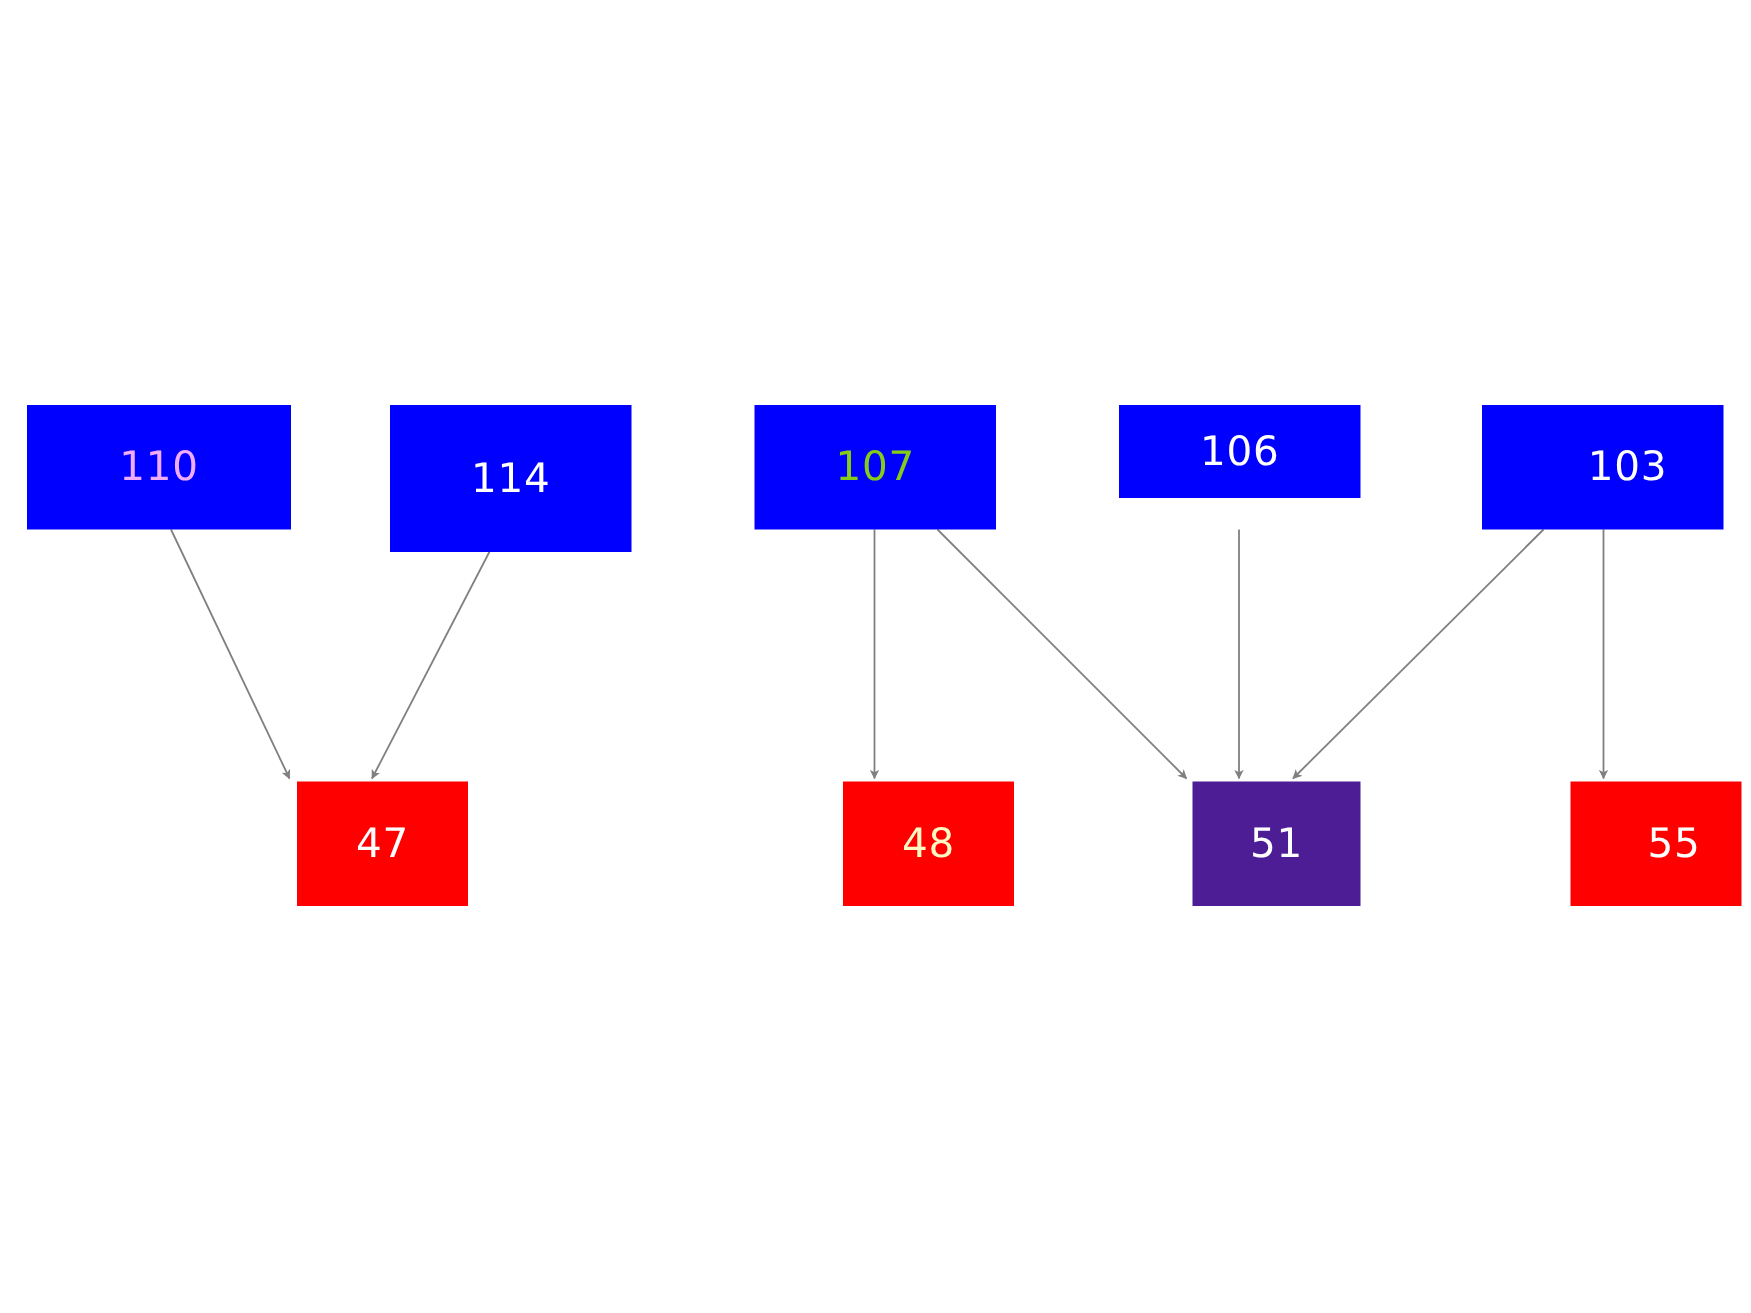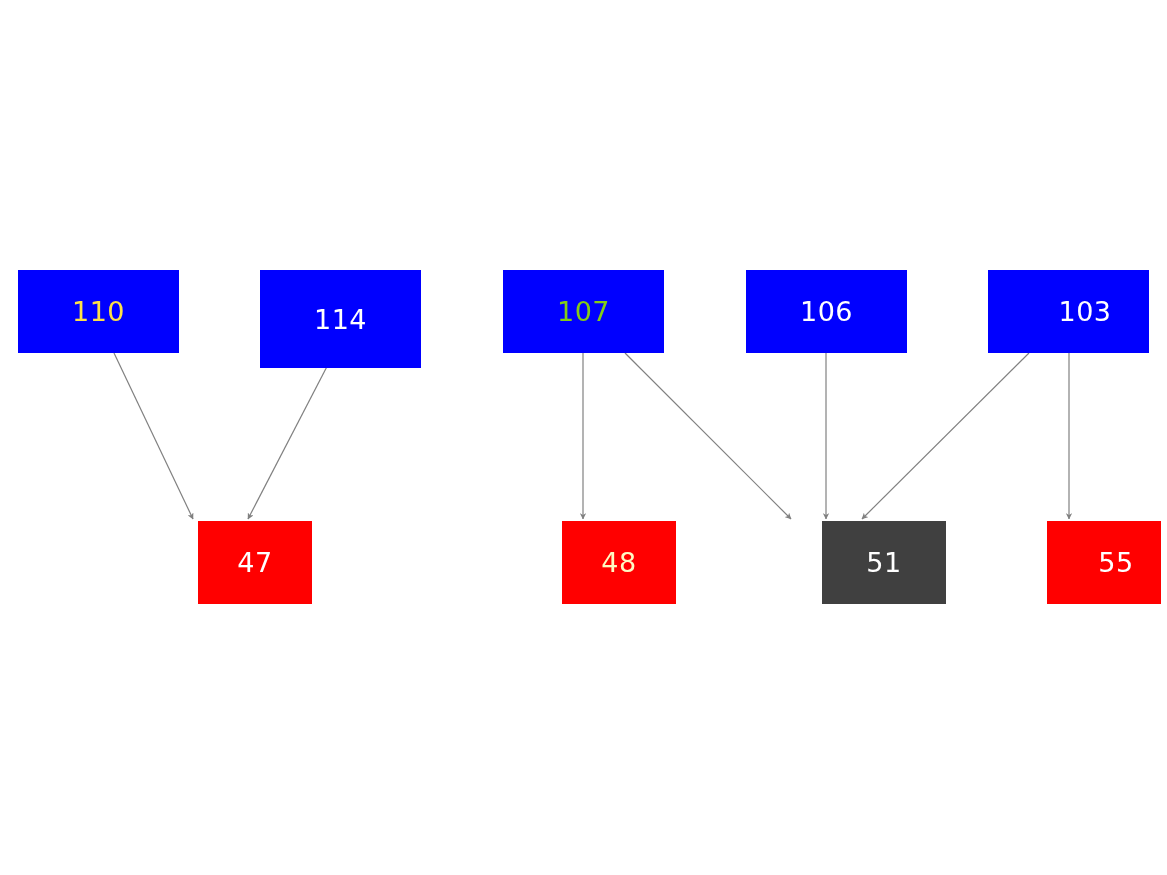--- a/index.html
+++ b/index.html
@@ -56,42 +56,42 @@
         <line x1="334" y1="353" x2="248" y2="519" stroke="#808080" stroke-width="1.2" marker-end="url(#arrow)"></line>
         <line x1="583" y1="353" x2="583" y2="519" stroke="#808080" stroke-width="1.2" marker-end="url(#arrow)"></line>
         <line x1="625" y1="353" x2="791" y2="519" stroke="#808080" stroke-width="1.2" marker-end="url(#arrow)"></line>
         <line x1="826" y1="353" x2="826" y2="519" stroke="#808080" stroke-width="1.2" marker-end="url(#arrow)"></line>
         <line x1="1029" y1="353" x2="862" y2="519" stroke="#808080" stroke-width="1.2" marker-end="url(#arrow)"></line>
         <line x1="1069" y1="353" x2="1069" y2="519" stroke="#808080" stroke-width="1.2" marker-end="url(#arrow)"></line>
       </g>
   </svg>
 
   <div id="node-group">
-      <div class="node blue" style="left: 18px; top: 270px; width: 161px; height: 83px; background: rgb(0, 0, 255); color: #fde047;">
+      <div class="node blue" style="left: 18px; top: 270px; width: 176px; height: 83px; background: rgb(0, 0, 255); color: #f0abfc;">
         <span>110</span>
       </div>
       <div class="node blue" style="left: 260px; top: 270px; width: 161px; height: 98px; background: rgb(0, 0, 255); color: rgb(255, 255, 255);">
         <span>114</span>
       </div>
       <div class="node blue" style="left: 503px; top: 270px; width: 161px; height: 83px; background: rgb(0, 0, 255); color: #84cc16; align-items: center;">
         <span>107</span>
       </div>
-      <div class="node blue" style="left: 746px; top: 270px; width: 161px; height: 83px; background: rgb(0, 0, 255); color: rgb(255, 255, 255);">
+      <div class="node blue" style="left: 746px; top: 270px; width: 161px; height: 62px; background: rgb(0, 0, 255); color: rgb(255, 255, 255);">
         <span>106</span>
       </div>
       <div class="node blue" style="left: 988px; top: 270px; width: 161px; height: 83px; background: rgb(0, 0, 255); color: rgb(255, 255, 255); padding-left: 33px;">
         <span>103</span>
       </div>
       <div class="node red" style="left: 163px; top: 521px; width: 114px; height: 83px; background: rgb(255, 0, 0); color: rgb(255, 255, 255);">
         <span>47</span>
       </div>
       <div class="node red" style="left: 527px; top: 521px; width: 114px; height: 83px; background: rgb(255, 0, 0); color: #fef9c3;">
         <span>48</span>
       </div>
-      <div class="node red" style="left: 787px; top: 521px; width: 124px; height: 83px; background: #404040; color: rgb(255, 255, 255);">
+      <div class="node red" style="left: 760px; top: 521px; width: 112px; height: 83px; background: #4c1d95; color: rgb(255, 255, 255);">
         <span>51</span>
       </div>
       <div class="node red" style="left: 1012px; top: 521px; width: 114px; height: 83px; background: rgb(255, 0, 0); color: rgb(255, 255, 255); padding-left: 24px;">
         <span>55</span>
       </div>
     </div>
 
 </div>
 
 </body></html>

